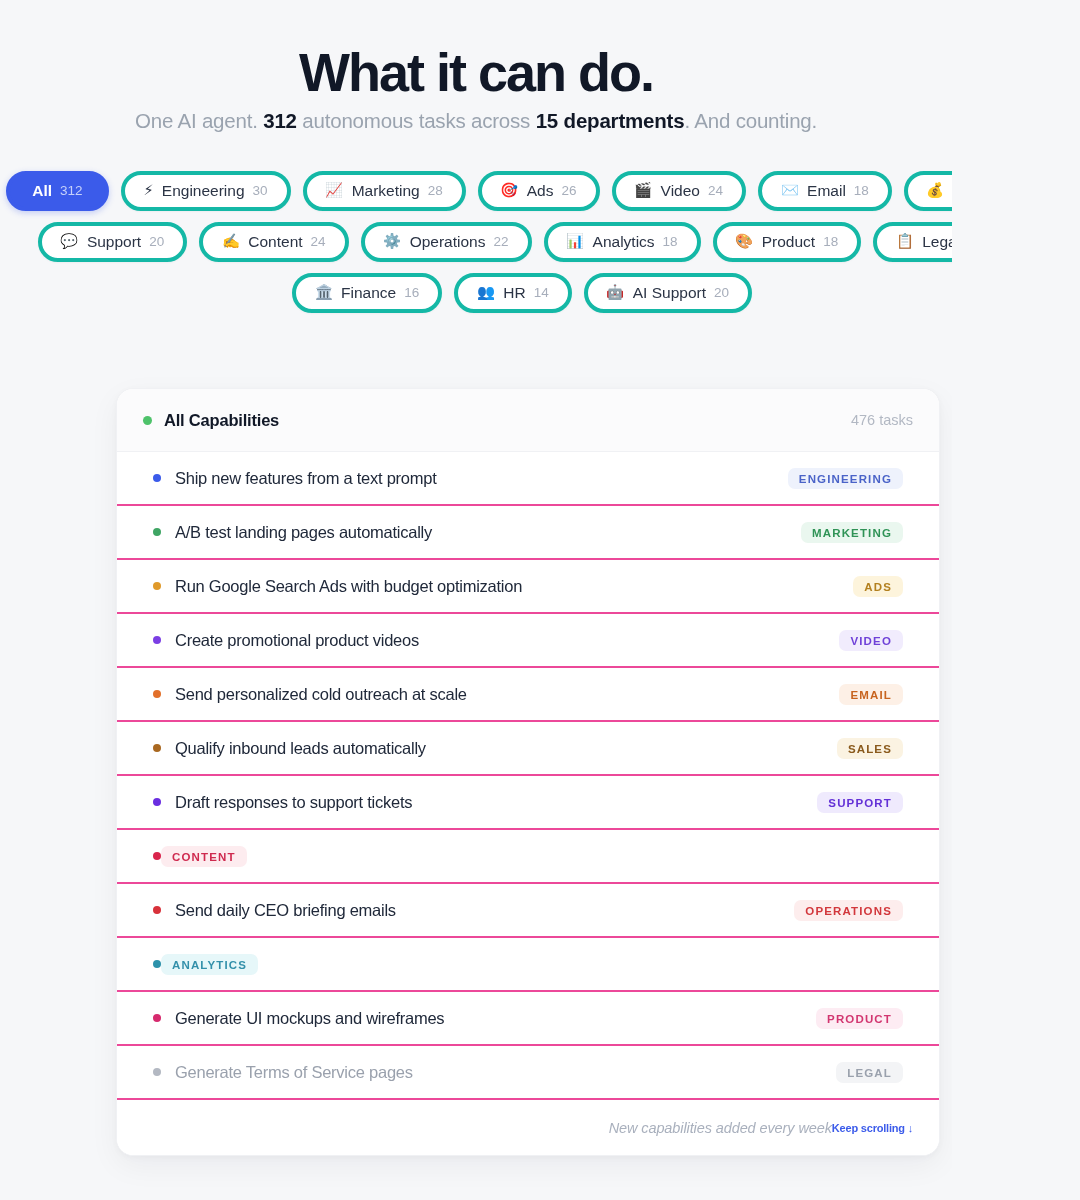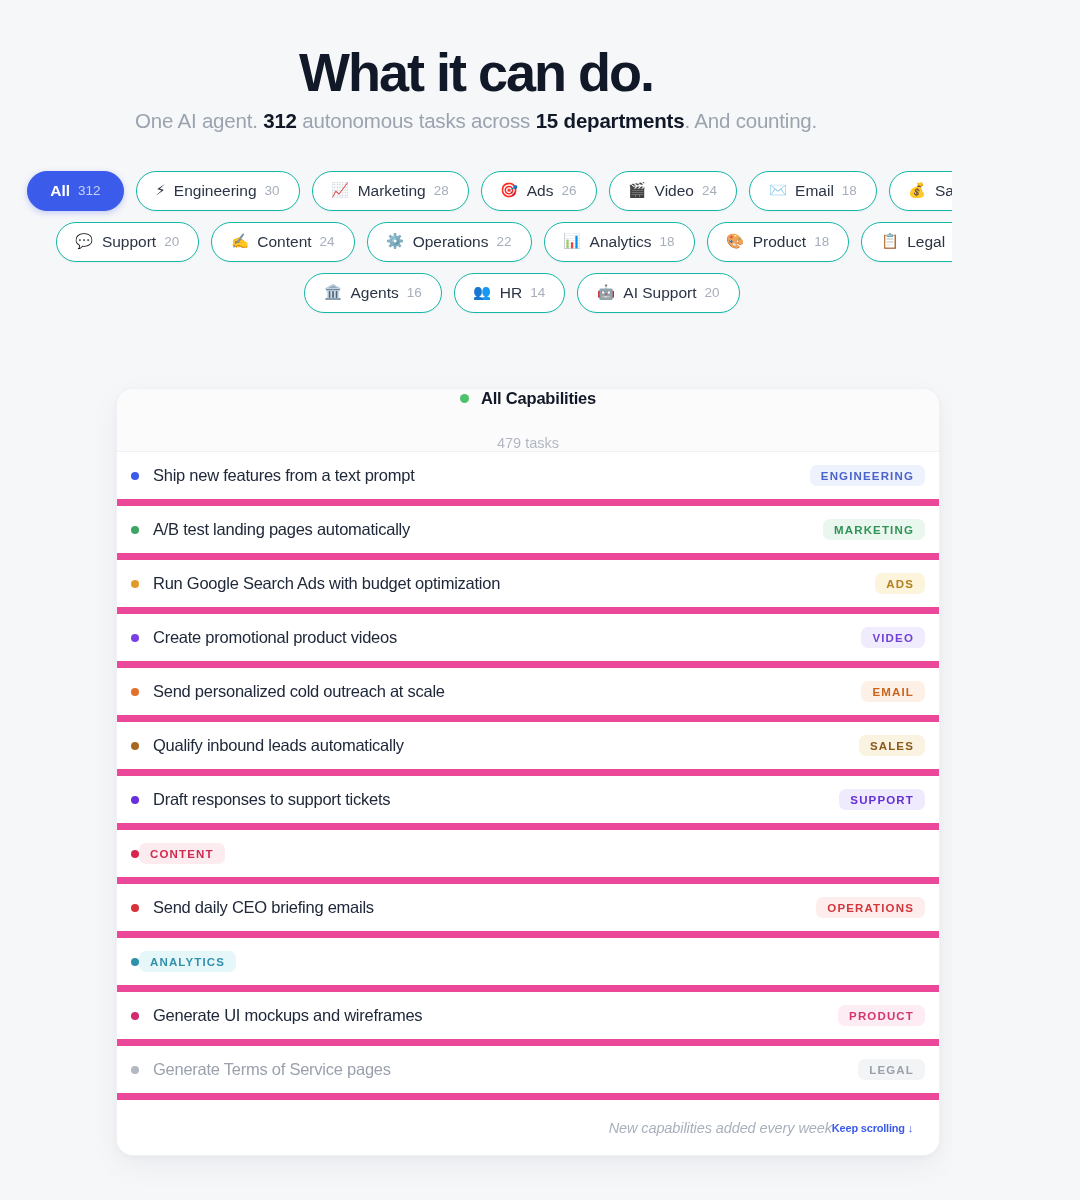--- a/index.html
+++ b/index.html
@@ -38,21 +38,21 @@
     gap: 11px 12px;
   }
   .chip {
     height: 40px;
     display: inline-flex;
     align-items: center;
     gap: 8px;
     padding: 0 19px;
     border-radius: 999px;
     background: #ffffff;
-    border: 1px solid #14b8a6;
+    border: 4px solid #14b8a6;
     box-shadow: 0 1px 2px rgba(16,24,40,0.04);
     font-size: 15.5px;
     color: #2b3445;
     white-space: nowrap;
     cursor: pointer;
   }
   .chip .chip-ico { font-size: 14.5px; line-height: 1; }
   .chip .chip-count { font-size: 13.5px; color: #a7aebb; }
   .chip.active {
     background: #3b5bea;
@@ -77,33 +77,32 @@
     overflow: hidden;
   }
   .card-head {
     height: 63px;
     display: flex;
     align-items: center;
     justify-content: space-between;
     padding: 0 26px;
     background: #fbfbfc;
     border-bottom: 1px solid #f0f1f4;
-    flex-direction: column;
   }
   .card-head-left { display: flex; align-items: center; gap: 12px; }
   .head-dot { width: 9px; height: 9px; border-radius: 50%; background: #4ec26a; }
   .card-head-title { font-size: 16.5px; font-weight: 700; color: #111827; letter-spacing: -0.2px; }
   .card-head-count { font-size: 14.5px; color: #b2b8c3; }
 
   .row {
     height: 54px;
     display: flex;
     align-items: center;
-    padding: 0 14px;
-    border-bottom: 7px solid #ec4899;
+    padding: 0 36px;
+    border-bottom: 2px solid #ec4899;
     background: #ffffff;
   }
   .row-dot { width: 8px; height: 8px; border-radius: 50%; flex: 0 0 8px; }
   .row-label {
     margin-left: 14px;
     font-size: 16.5px;
     color: #20293a;
     letter-spacing: -0.25px;
     flex: 1 1 auto;
   }
@@ -204,42 +203,42 @@
         <span>Product</span>
         <span class="chip-count">18</span>
       </div>
       <div class="chip">
         <span class="chip-ico">📋</span>
         <span>Legal</span>
         <span class="chip-count">12</span>
       </div>
       <div class="chip">
         <span class="chip-ico">🏛️</span>
-        <span>Agents</span>
+        <span>Finance</span>
         <span class="chip-count">16</span>
       </div>
       <div class="chip">
         <span class="chip-ico">👥</span>
         <span>HR</span>
         <span class="chip-count">14</span>
       </div>
       <div class="chip">
         <span class="chip-ico">🤖</span>
         <span>AI Support</span>
         <span class="chip-count">20</span>
       </div>
     </div>
 
   <div class="card">
     <div class="card-head">
       <div class="card-head-left">
         <span class="head-dot"></span>
         <span class="card-head-title">All Capabilities</span>
       </div>
-      <span class="card-head-count">479 tasks</span>
+      <span class="card-head-count">476 tasks</span>
     </div>
 
     <div id="rows">
         <div class="row">
           <span class="row-dot" style="background: rgb(59, 91, 234);"></span>
           <span class="row-label">Ship new features from a text prompt</span>
           <span class="badge" style="color: rgb(74, 99, 200); background: rgb(238, 242, 252);">ENGINEERING</span>
         </div>
         <div class="row">
           <span class="row-dot" style="background: rgb(63, 165, 100);"></span>

